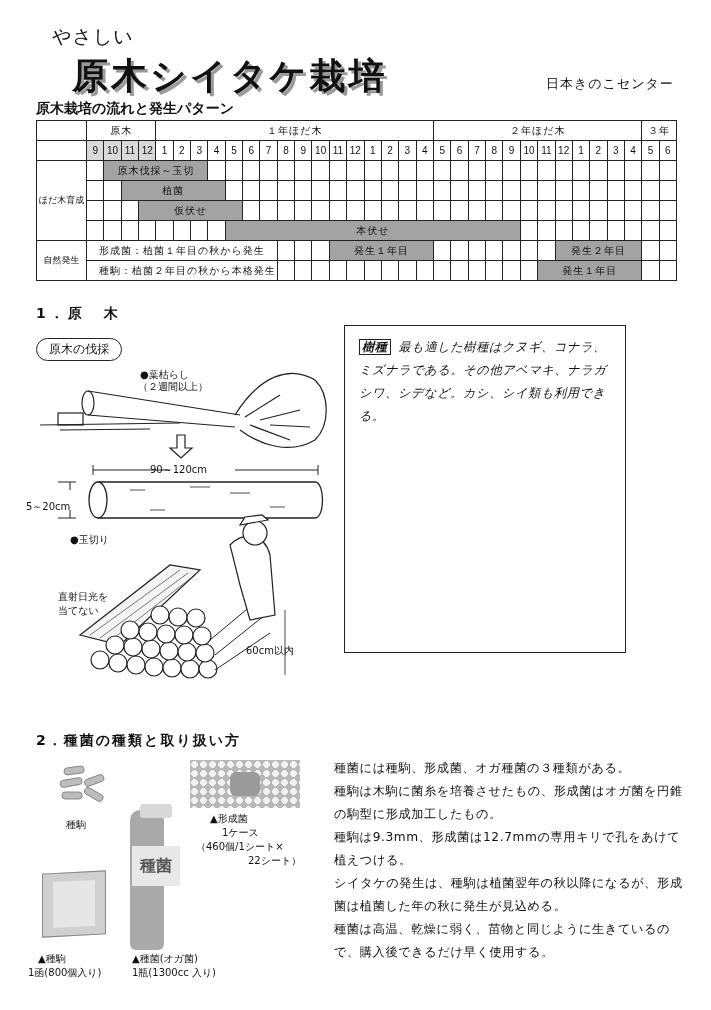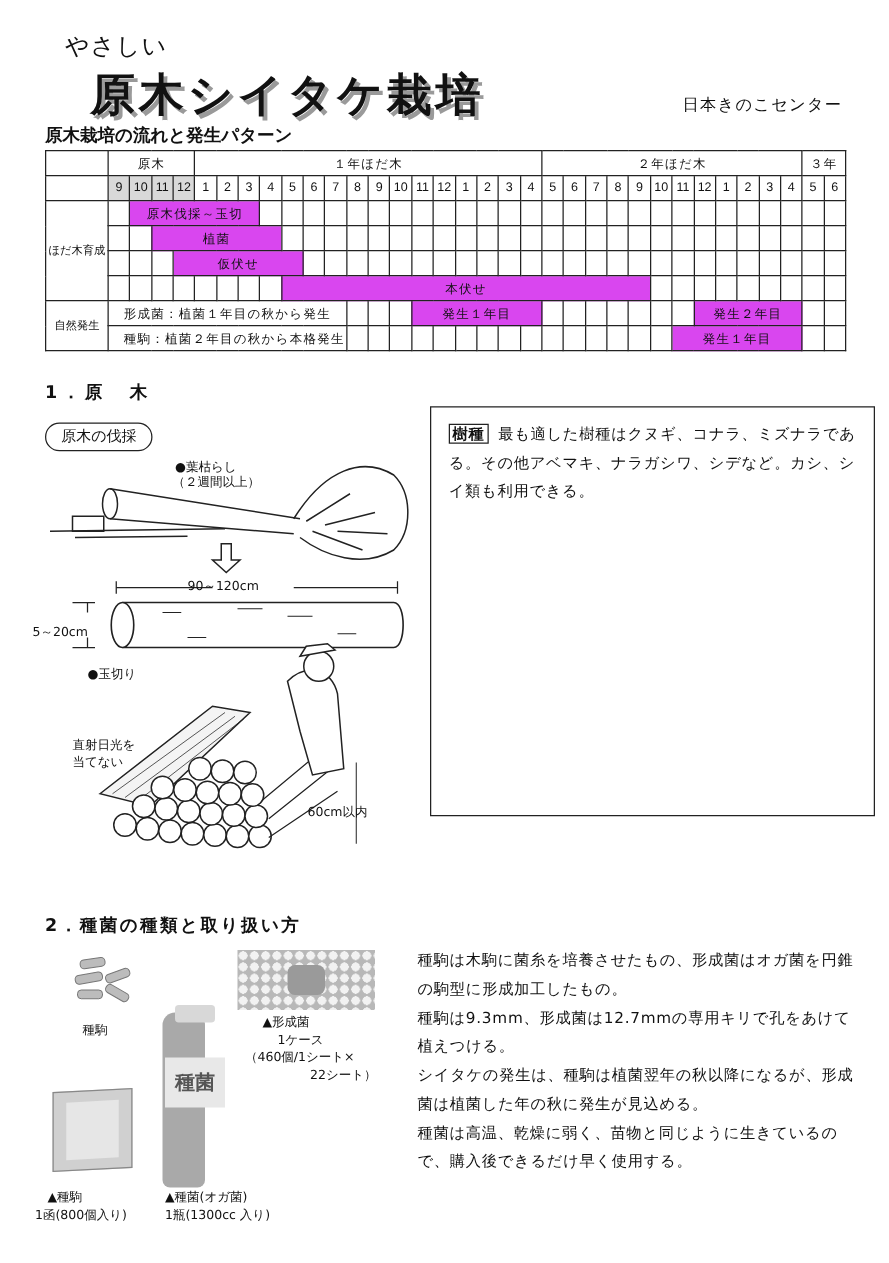--- a/index.html
+++ b/index.html
@@ -13,31 +13,31 @@
   .publisher { left:546px; top:75px; font-size:13px; letter-spacing:1px; }
   .flow-heading { left:36px; top:100px; font-size:14px; font-weight:bold; }
 
   
   .sched { left:36px; top:120px; width:640px; border-collapse:collapse; table-layout:fixed; font-size:10px; }
   .sched td { border:1px solid #222; height:19px; padding:0; text-align:center; white-space:nowrap; overflow:visible; }
   .sched td.lbl { width:50px; font-size:9px; }
   .sched td.yr { font-size:10px; letter-spacing:1px; }
   .sched td.mo { font-size:10px; font-family:"Liberation Sans Narrow","Liberation Sans",sans-serif; }
   .sched td.shade { background:#d9d9d9; }
-  .sched td.bar { background:#d946ef; font-size:10px; letter-spacing:1px; }
+  .sched td.bar { background:#a3a3a3; font-size:10px; letter-spacing:1px; }
   .sched td.note { text-align:left; padding-left:12px; font-size:10px; letter-spacing:1px; }
 
   .sec1 { left:36px; top:305px; font-size:14px; font-weight:bold; letter-spacing:4px; }
   .pill { left:36px; top:338px; font-size:12px; font-weight:normal; border:1.5px solid #222;
           border-radius:12px; padding:2px 12px; }
 
   .illus-label { font-size:10px; line-height:14px; }
 
-  .infobox { left:344px; top:325px; width:356px; height:328px; border:1.5px solid #222; box-sizing:border-box;
-             padding:10px 8px 8px 14px; font-size:12.2px; line-height:23px; letter-spacing:0.6px; }
+  .infobox { left:344px; top:325px; width:282px; height:328px; border:1.5px solid #222; box-sizing:border-box;
+             padding:10px 8px 8px 14px; font-size:12.2px; line-height:23px; letter-spacing:0.6px;font-style:italic; }
   .kw { border:1.5px solid #222; padding:0 2px; font-weight:bold; margin-right:8px; }
 
   .sec2 { left:36px; top:732px; font-size:14px; font-weight:bold; letter-spacing:2px; }
   .seed-text { left:334px; top:757px; width:355px; font-size:12.2px; line-height:23px; letter-spacing:0.6px; }
   .cap { font-size:10px; text-align:center; line-height:14px; }
   .photo { background:#bdbdbd; }
 </style>
 </head>
 <body>
 
@@ -401,17 +401,18 @@
 <div class="abs" style="left:42px;top:872px;width:62px;height:62px;background:#d0d0d0;border:1px solid #888;transform:skewY(-3deg)">
   <div style="position:absolute;left:10px;top:8px;width:42px;height:46px;background:#e6e6e6"></div>
 </div>
 
 <div class="abs cap" style="left:38px;top:952px">▲種駒</div>
 <div class="abs cap" style="left:28px;top:966px">1函(800個入り)</div>
 <div class="abs cap" style="left:132px;top:952px">▲種菌(オガ菌)</div>
 <div class="abs cap" style="left:132px;top:966px">1瓶(1300cc 入り)</div>
 
 <div class="abs seed-text">
+  <div>種菌には種駒、形成菌、オガ種菌の３種類がある。</div>
   <div>種駒は木駒に菌糸を培養させたもの、形成菌はオガ菌を円錐の駒型に形成加工したもの。</div>
   <div>種駒は9.3mm、形成菌は12.7mmの専用キリで孔をあけて植えつける。</div>
   <div>シイタケの発生は、種駒は植菌翌年の秋以降になるが、形成菌は植菌した年の秋に発生が見込める。</div>
   <div>種菌は高温、乾燥に弱く、苗物と同じように生きているので、購入後できるだけ早く使用する。</div>
 </div>
 
 </body></html>

